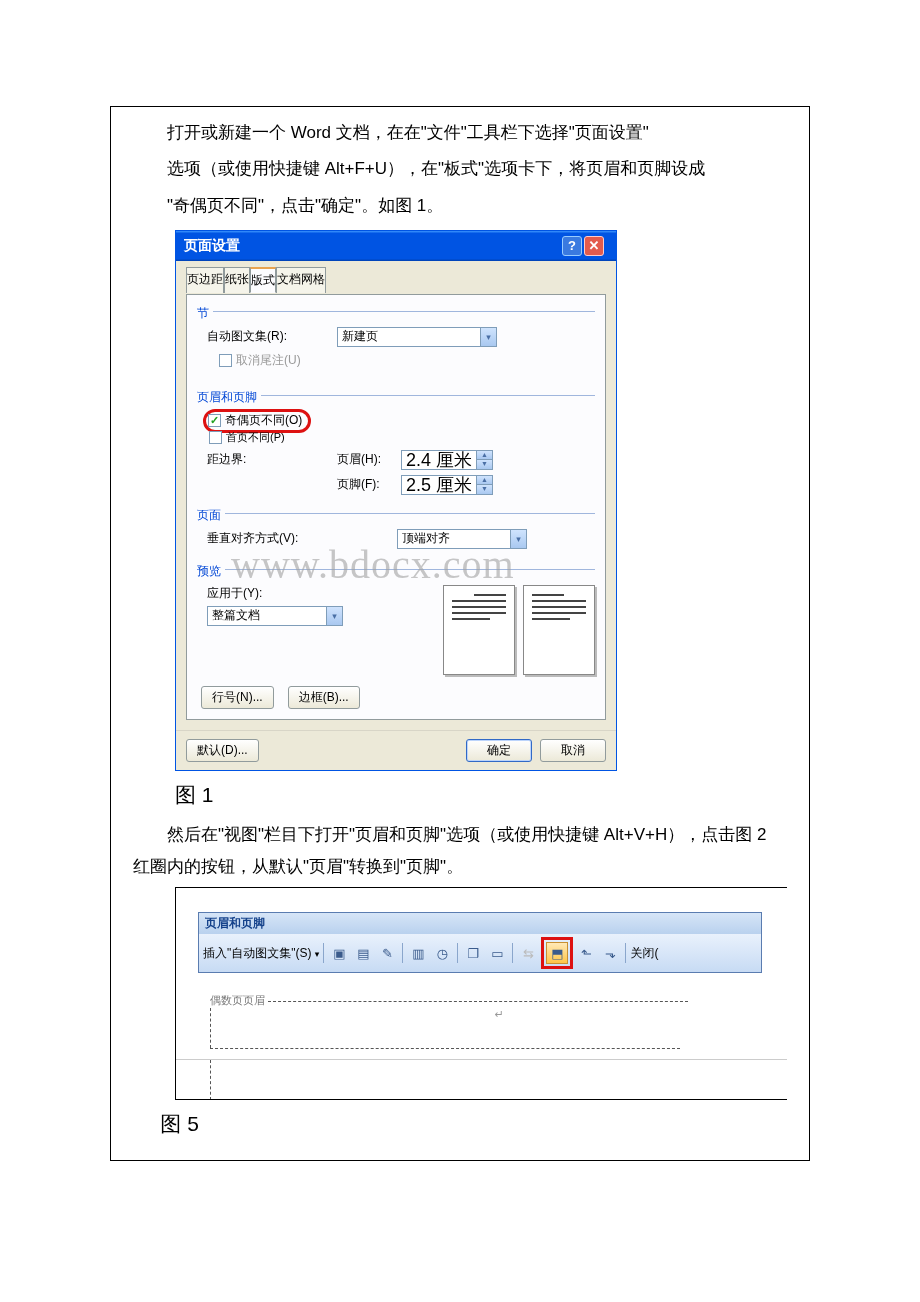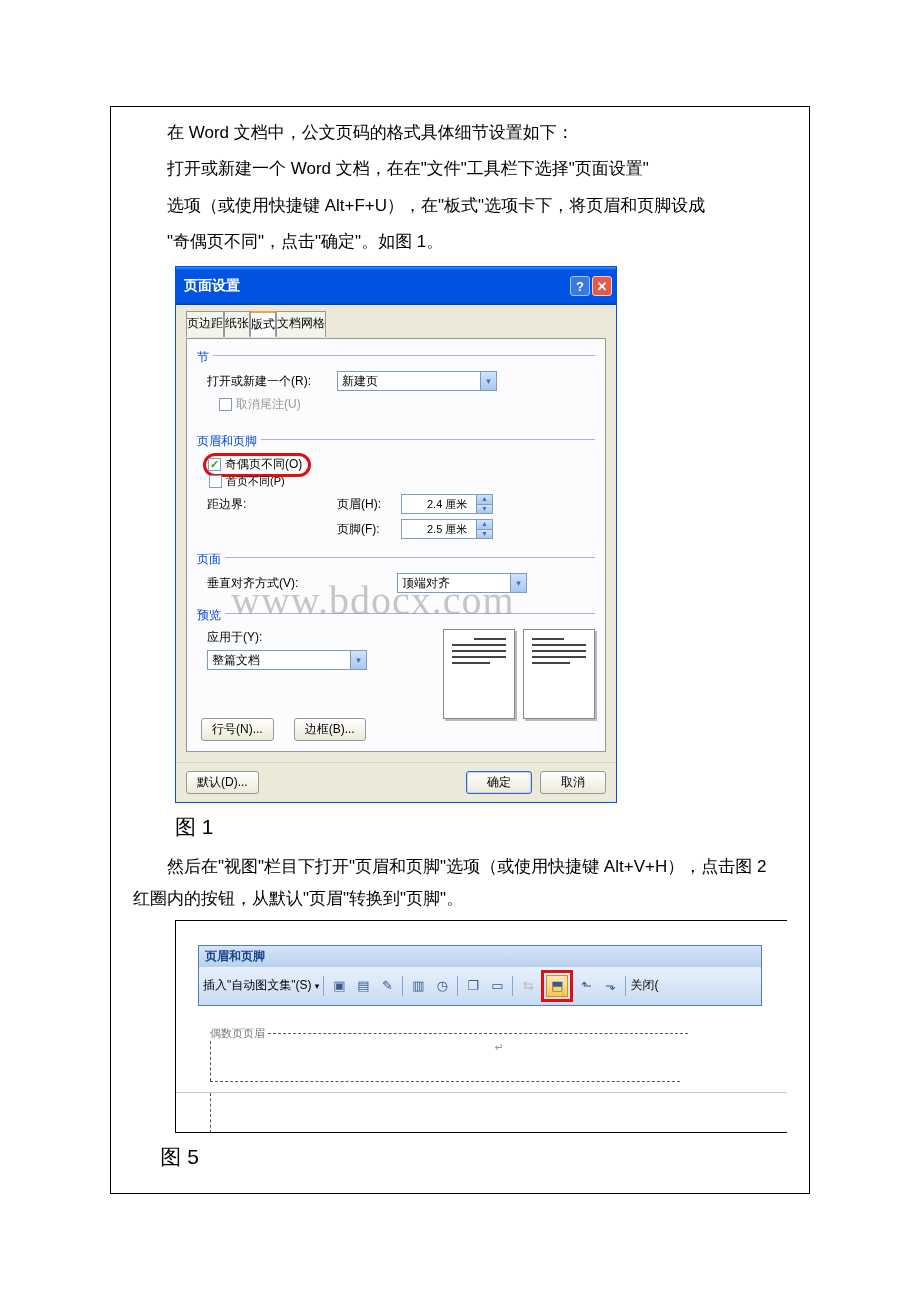--- a/index.html
+++ b/index.html
@@ -29,24 +29,24 @@
   .dialog {
     width: 442px;
     margin: 8px 0 0 42px;
     border: 1px solid #0054e3;
     font-family: "Tahoma","SimSun",sans-serif;
     font-size: 12px;
     background: #ece9d8;
     position: relative;
   }
   .titlebar {
-    height: 38px;
+    height: 30px;
     background: linear-gradient(to bottom,#3d95ff 0%,#0054e3 8%,#0054e3 50%,#0054e3 92%,#0040b0 100%);
     display: flex; align-items: center;
-    padding: 0 4px 0 8px;
+    padding: 0 12px 0 8px;
     color: #fff; font-weight: bold; font-size: 14px;
   }
   .titlebar-spacer { flex: 1; }
   .titlebtn {
     width: 20px; height: 20px; margin-left: 2px;
     background: #e88; border: 1px solid #fff;
     display: flex; align-items: center; justify-content: center;
     font-weight: bold; font-size: 13px;
     border-radius: 3px;
   }
@@ -114,21 +114,21 @@
     padding: 0 6px 1px 2px;
     display:inline-flex; align-items:center;
     margin-left:6px;
   }
   .overlap { margin-top:-3px; padding-left:12px; font-size:11px; display:flex; align-items:center; }
   .spinbox {
     display:flex; align-items:center;
     border:1px solid #7f9db9; background:#fff;
     height:20px; width:92px; padding-left:4px;
   }
-  .spinbox .v { flex:1; font-size:11px;margin-left:21px; }
+  .spinbox .v { flex:1; font-size:18px; }
   .spinbox .spin {
     width:16px; height:18px;
     border-left:1px solid #7f9db9;
     display:flex; flex-direction:column;
   }
   .spinbox .spin div { flex:1; font-size:7px; color:#4a6fa5; text-align:center; background:linear-gradient(#cfe3fd,#a9c8f0);}
   .spinbox .spin div+div { border-top:1px solid #7f9db9;}
   .preview {
     display:flex; gap:8px; margin-left:auto;
   }
@@ -208,21 +208,20 @@
     border-top:1px solid #ccc;
     height:40px;
     display:flex;
   }
 </style>
 </head>
 <body>
 
 <div class="doc-frame">
 
-  <p class="para">在 Word 文档中，公文页码的格式具体细节设置如下：</p>
   <p class="para">打开或新建一个 Word 文档，在在"文件"工具栏下选择"页面设置"</p>
   <p class="para no-indent" style="text-indent:2em"><span>选项（或使用快捷键 Alt+F+U），在"板式"选项卡下，将页眉和页脚设成</span></p>
   <p class="para">"奇偶页不同"，点击"确定"。如图 1。</p>
 
   <div class="dialog">
     <div class="watermark">www.bdocx.com</div>
     <div class="titlebar">
       <span>页面设置</span>
       <span class="titlebar-spacer"></span>
       <span class="titlebtn help">?</span>
@@ -234,21 +233,21 @@
         <div class="tab">纸张</div>
         <div class="tab active">版式</div>
         <div class="tab">文档网格</div>
       </div>
       <div class="panel">
         <div class="group-line">
             <span class="group-label">节</span>
             <hr>
           </div>
         <div class="row">
-          <span class="lbl">打开或新建一个(R):</span>
+          <span class="lbl">自动图文集(R):</span>
           <div class="select" style="width:160px">
             <span class="v">新建页</span>
             <span class="arrow">▾</span>
           </div>
         </div>
         <div class="row">
           <span style="padding-left:22px;display:flex;align-items:center;color:#999">
             <span class="chk"></span>
             <span>取消尾注(U)</span>
           </span>
@@ -303,25 +302,25 @@
           </div>
         </div>
 
         <div class="group-line" style="margin-top:10px">
             <span class="group-label">预览</span>
             <hr>
           </div>
         <div class="row" style="align-items:flex-start">
           <div style="width:180px">
             <div style="padding-left:10px">应用于(Y):</div>
-            <div class="select" style="width:160px;margin:4px 0 0 10px">
+            <div class="select" style="width:136px;margin:4px 0 0 10px">
               <span class="v">整篇文档</span>
               <span class="arrow">▾</span>
             </div>
-            <div style="margin-top:48px;padding-left:4px;display:flex;gap:20px">
+            <div style="margin-top:60px;padding-left:4px;display:flex;gap:14px">
               <span class="btn">行号(N)...</span>
               <span class="btn">边框(B)...</span>
             </div>
           </div>
           <div class="preview">
             <div class="pageprev">
               <div class="pl" style="width:60%;margin-left:40%"></div>
                 <div class="pl"></div>
                 <div class="pl"></div>
                 <div class="pl"></div>

